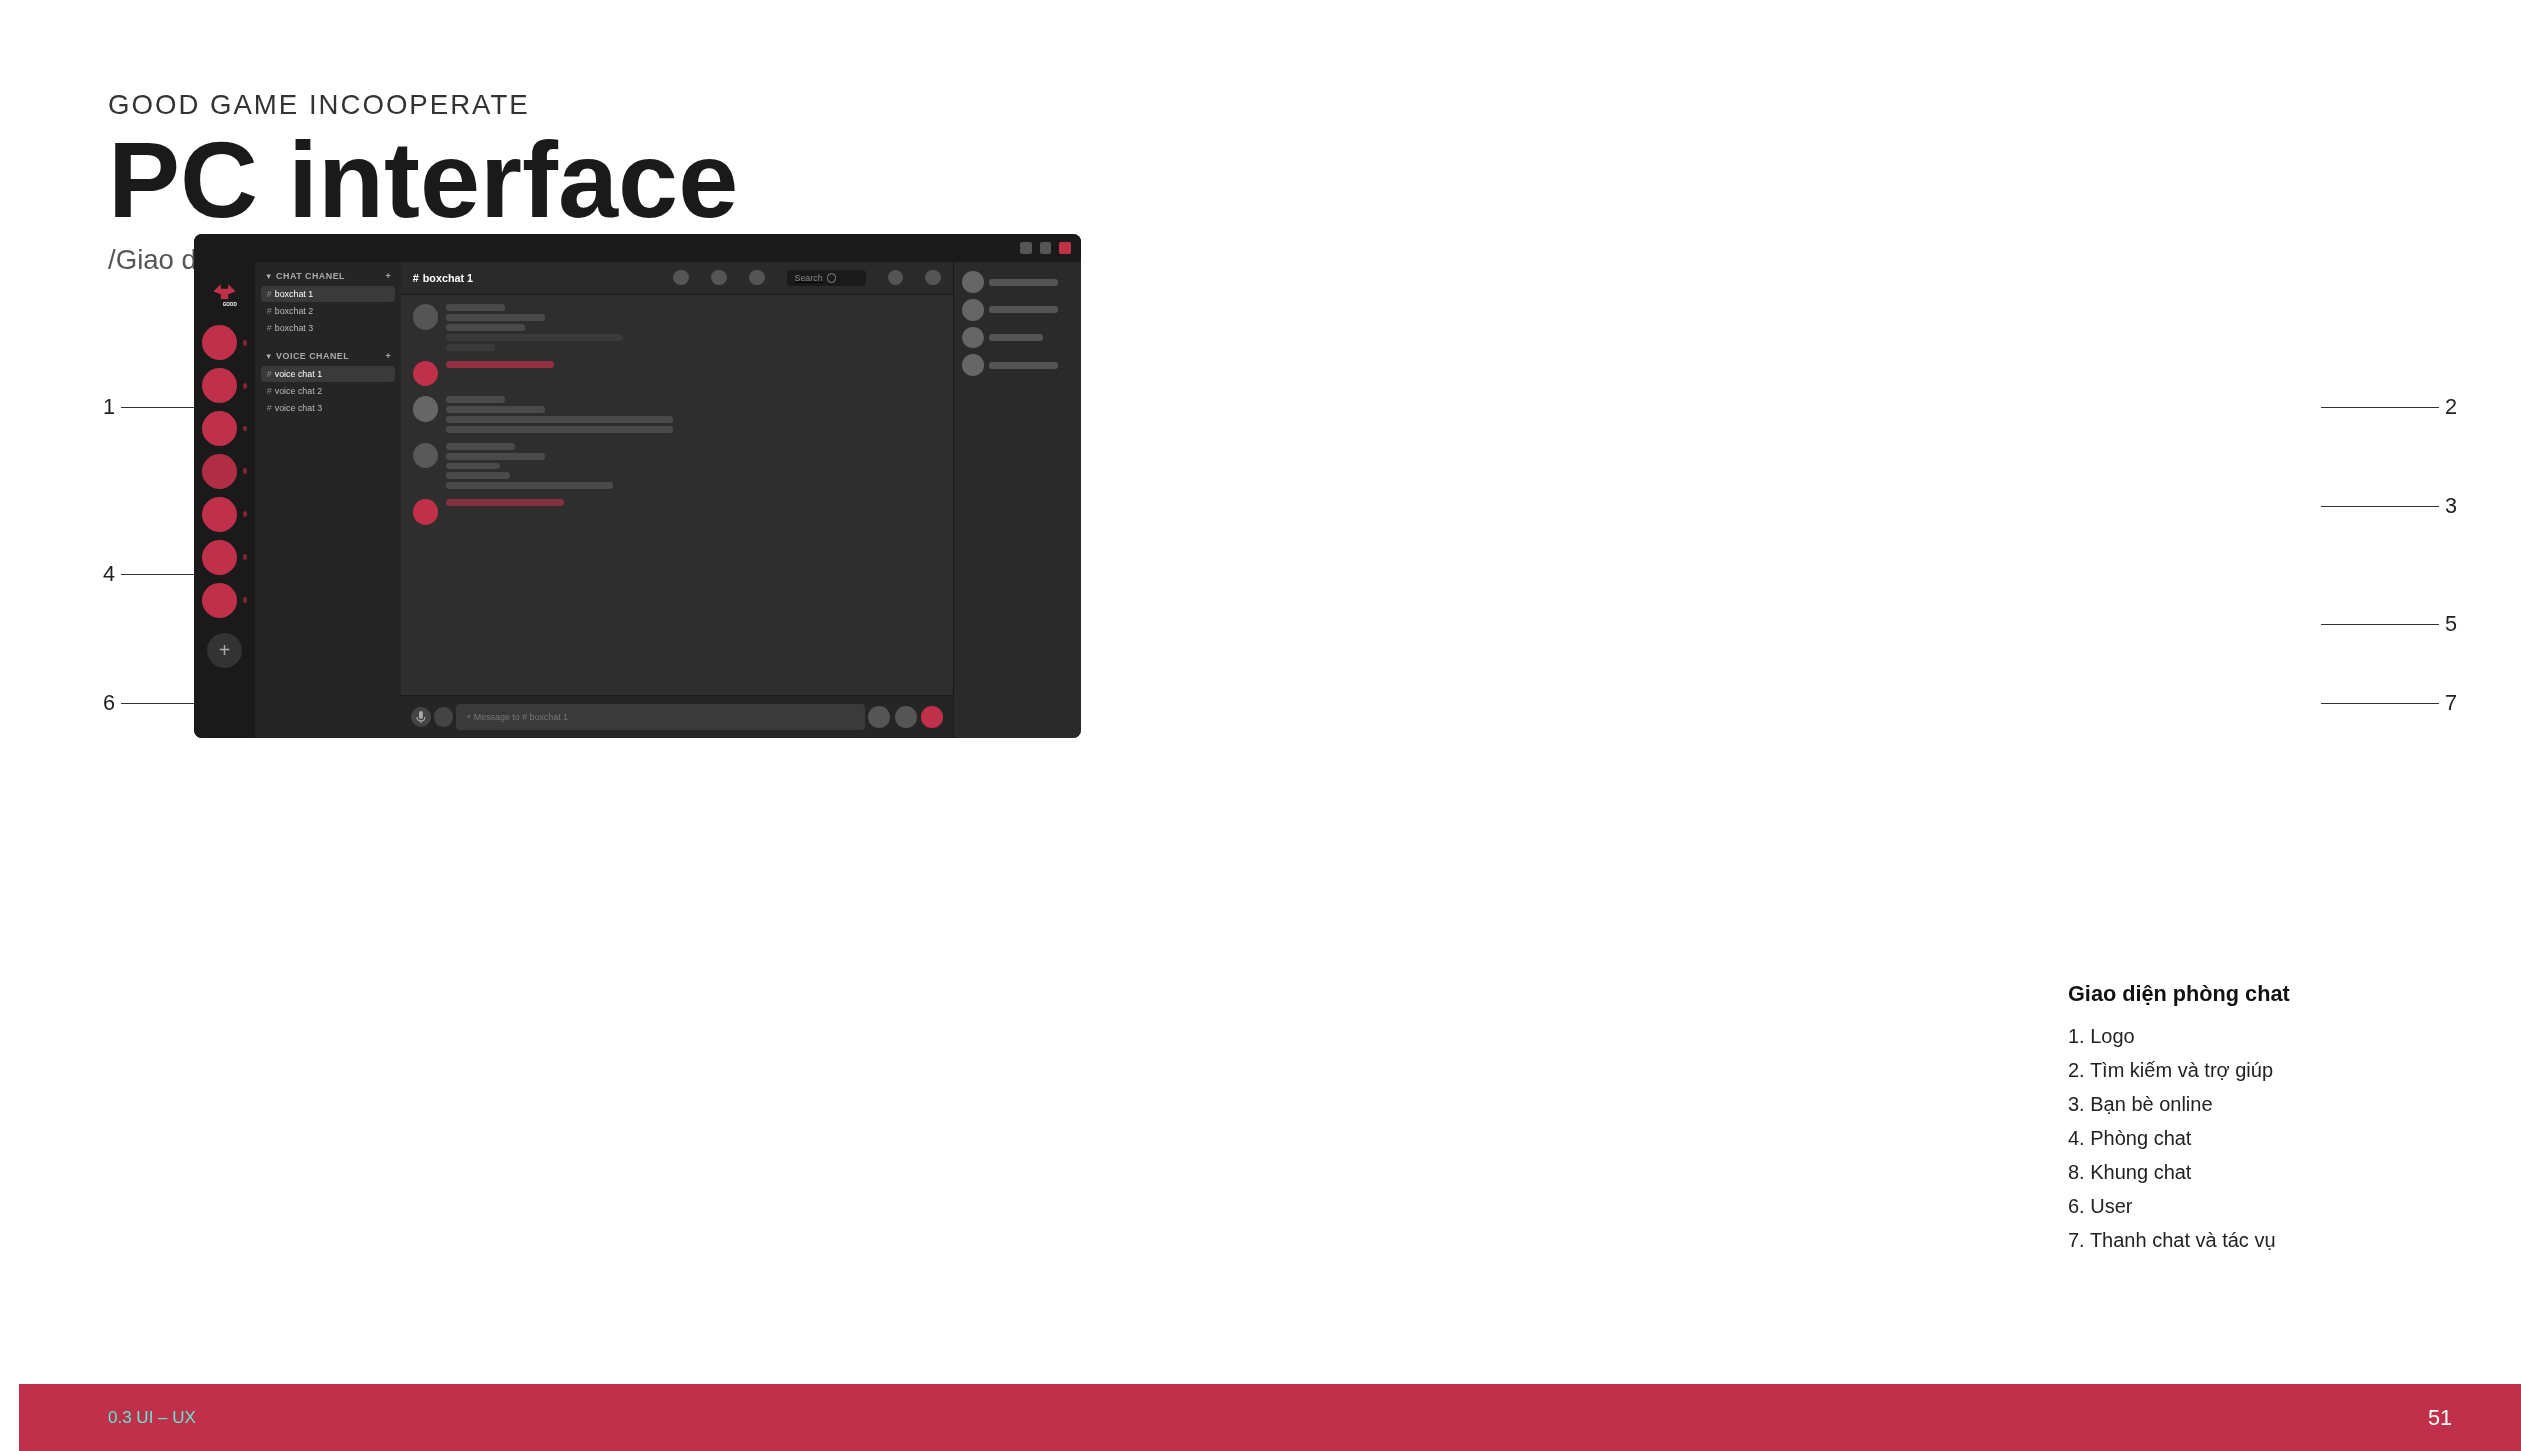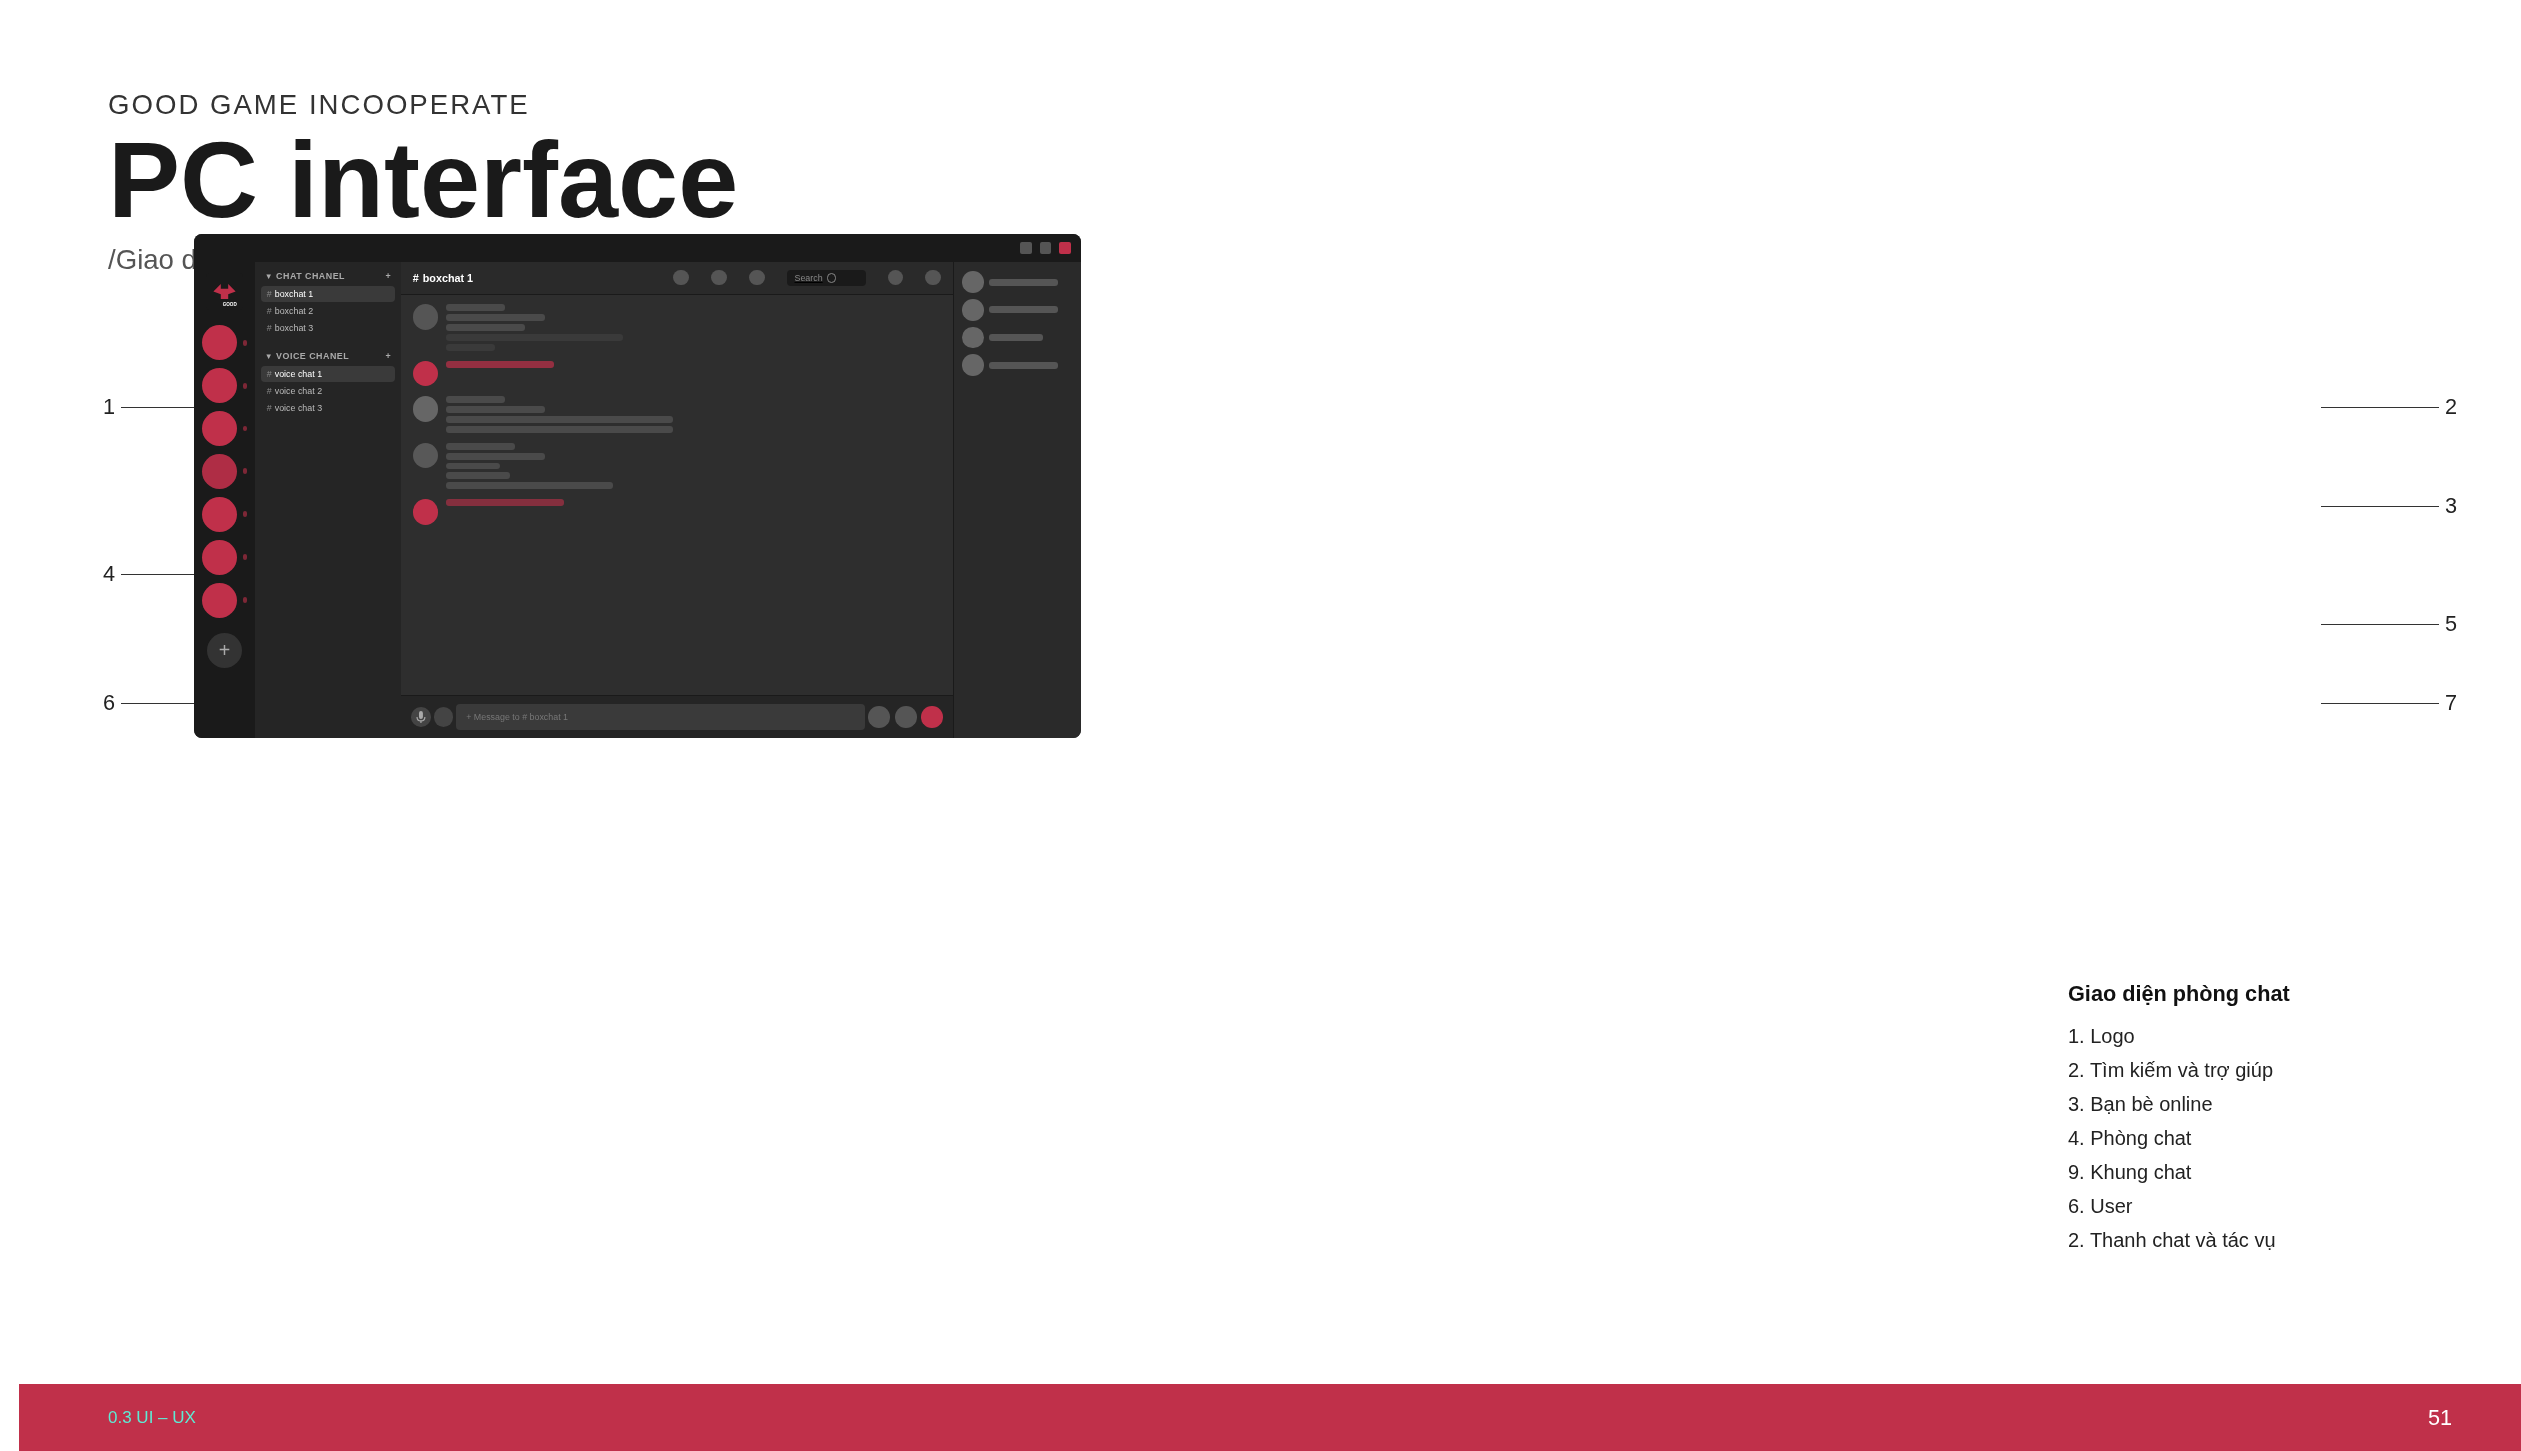--- a/index.html
+++ b/index.html
@@ -708,23 +708,23 @@
     </div>
   </div>
 
   <div class="legend-area">
     <div class="legend-title">Giao diện phòng chat</div>
     <div>
       <div class="legend-item">1. Logo</div>
       <div class="legend-item">2. Tìm kiếm và trợ giúp</div>
       <div class="legend-item">3. Bạn bè online</div>
       <div class="legend-item">4. Phòng chat</div>
-      <div class="legend-item">9. Khung chat</div>
+      <div class="legend-item">8. Khung chat</div>
       <div class="legend-item">6. User</div>
-      <div class="legend-item">2. Thanh chat và tác vụ</div>
+      <div class="legend-item">7. Thanh chat và tác vụ</div>
     </div>
   </div>
 
   <div class="footer">
     <span class="footer-text">0.3 UI – UX</span>
     <span class="footer-page">51</span>
   </div>
 
 </div>
 

